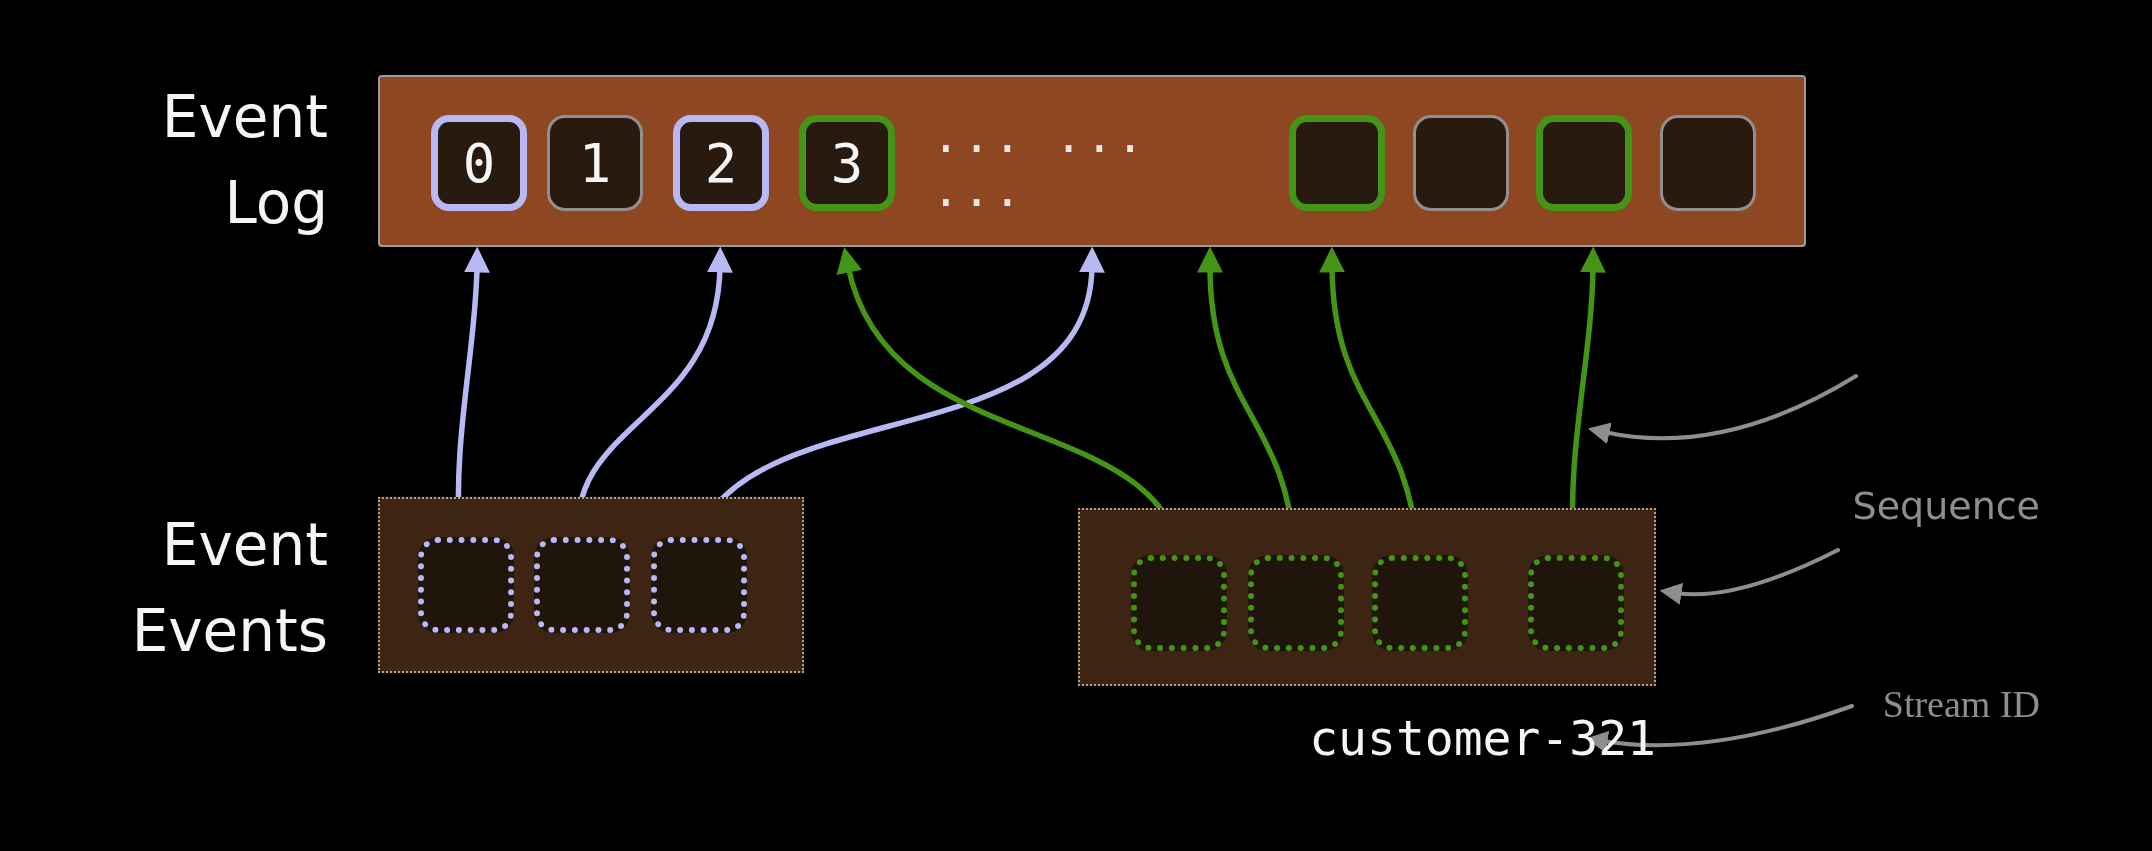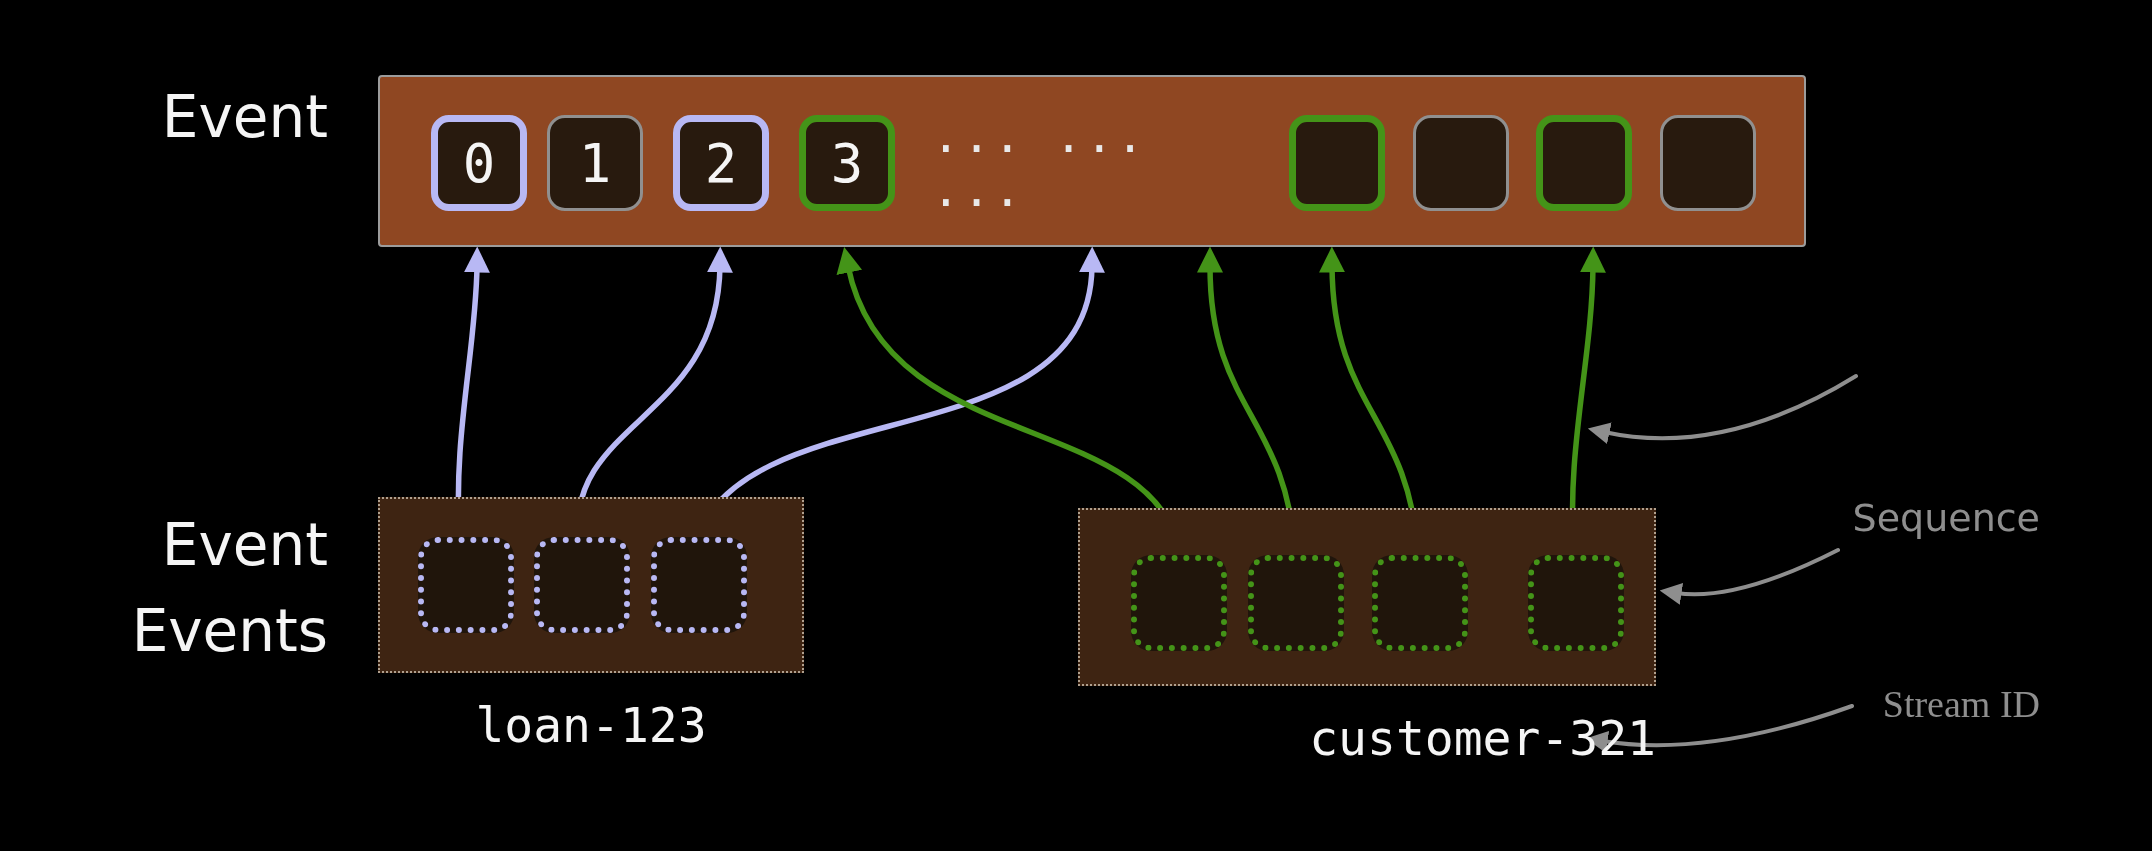--- a/index.html
+++ b/index.html
@@ -67,21 +67,21 @@
   }
   #lbl-loan { left:370px; top:697px; width:426px; }
   #lbl-customer { left:1070px; top:710px; width:578px;text-align:right; }
 
   
   .ann {
     position:absolute; left:1730px; width:302px; text-align:right;
     color:var(--annotation,#8e8e8e); font-size:38px; line-height:51px;
   }
   #ann-points { top:337px; }
-  #ann-sequence { top:493px; }
+  #ann-sequence { top:481px; }
   #ann-streamid { top:679px;font-family:Liberation Serif, serif; }
 
   
   .arrow { fill:none; stroke-linecap:round; }
   .arrow.purple { stroke:var(--purple,#b8b8f4); stroke-width:5.5px; }
   .arrow.green  { stroke:var(--green,#449418);  stroke-width:5.5px; }
   .callout { fill:none; stroke:var(--annotation,#8e8e8e); stroke-width:4px; stroke-linecap:round; }
   #ah-purple path { fill:var(--purple,#b8b8f4); }
   #ah-green path  { fill:var(--green,#449418); }
   #ah-gray path   { fill:var(--annotation,#8e8e8e); }
@@ -113,20 +113,21 @@
     <path class="arrow green" d="M 1410 553 C 1400 415, 1325 410, 1324 266" marker-end="url(#ah-green)"></path>
     <path class="arrow green" d="M 1566 553 C 1558 450, 1584 360, 1585 266" marker-end="url(#ah-green)"></path>
 
     <path class="callout" d="M 1848 376 Q 1715 458 1596 432" marker-end="url(#ah-gray)"></path>
     <path class="callout" d="M 1830 550 Q 1728 602 1668 593" marker-end="url(#ah-gray)"></path>
     <path class="callout" d="M 1844 706 Q 1700 758 1594 741" marker-end="url(#ah-gray)"></path>
   </svg>
 
   <div class="side-label" id="lbl-log">
     <div>Event</div>
+    <div>Log</div>
   </div>
   <div class="side-label" id="lbl-streams">
     <div>Event</div>
     <div>Events</div>
   </div>
 
   <div class="log-bar">
     <div class="cell" style="left:51px" data-border="purple">0</div>
     <div class="cell" style="left:167px" data-border="gray">1</div>
     <div class="cell" style="left:293px" data-border="purple">2</div>
@@ -144,21 +145,20 @@
     <div class="dashed" style="left:271px;top:38px" data-border="purple"></div>
   </div>
 
   <div class="stream-box" id="box-customer">
     <div class="dashed" style="left:51px;top:45px" data-border="green"></div>
     <div class="dashed" style="left:168px;top:45px" data-border="green"></div>
     <div class="dashed" style="left:292px;top:45px" data-border="green"></div>
     <div class="dashed" style="left:448px;top:45px" data-border="green"></div>
   </div>
 
-  <div class="stream-label" id="lbl-loan">loan-123</div>
   <div class="stream-label" id="lbl-customer">customer-321</div>
 
   <div class="ann" id="ann-points">
   </div>
   <div class="ann" id="ann-sequence">
     <div>Sequence</div>
   </div>
   <div class="ann" id="ann-streamid">
     <div>Stream ID</div>
   </div>

